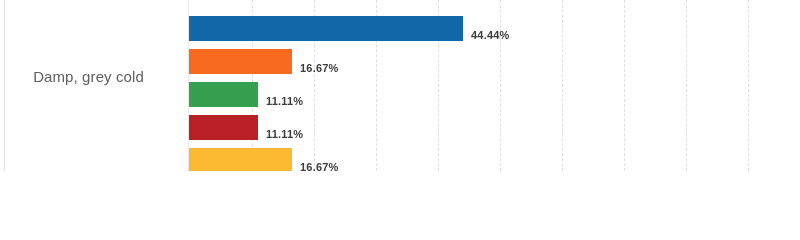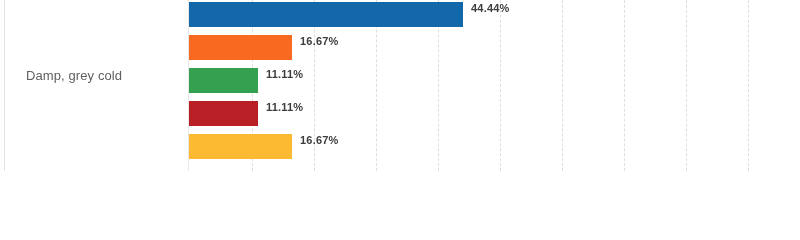--- a/index.html
+++ b/index.html
@@ -60,42 +60,41 @@
     height: 171px;
     background: #e8e8e8;
   }
 
   
   #category-label {
     position: absolute;
     left: 0;
     top: 68px;
     width: 177px;
-    text-align: left;
-    font-size: 13px;
+    text-align: center;
+    font-size: 15px;
     color: #5f6061;
     letter-spacing: 0.1px;
     white-space: nowrap;
-    margin-left: 26px;
   }
 
   
   #bars {
     position: absolute;
     left: 189px;
     top: 0;
     right: 0;
     height: 171px;
   }
   .bar-row {
     position: absolute;
     left: 0;
     height: 39px;
     display: flex;
-    align-items: flex-start;
+    align-items: flex-end;
   }
   .bar {
     height: 25px;
     flex: 0 0 auto;
   }
   .bar-value {
     font-size: 11px;
     font-weight: bold;
     color: #3d3d3d;
     margin-left: 8px;

